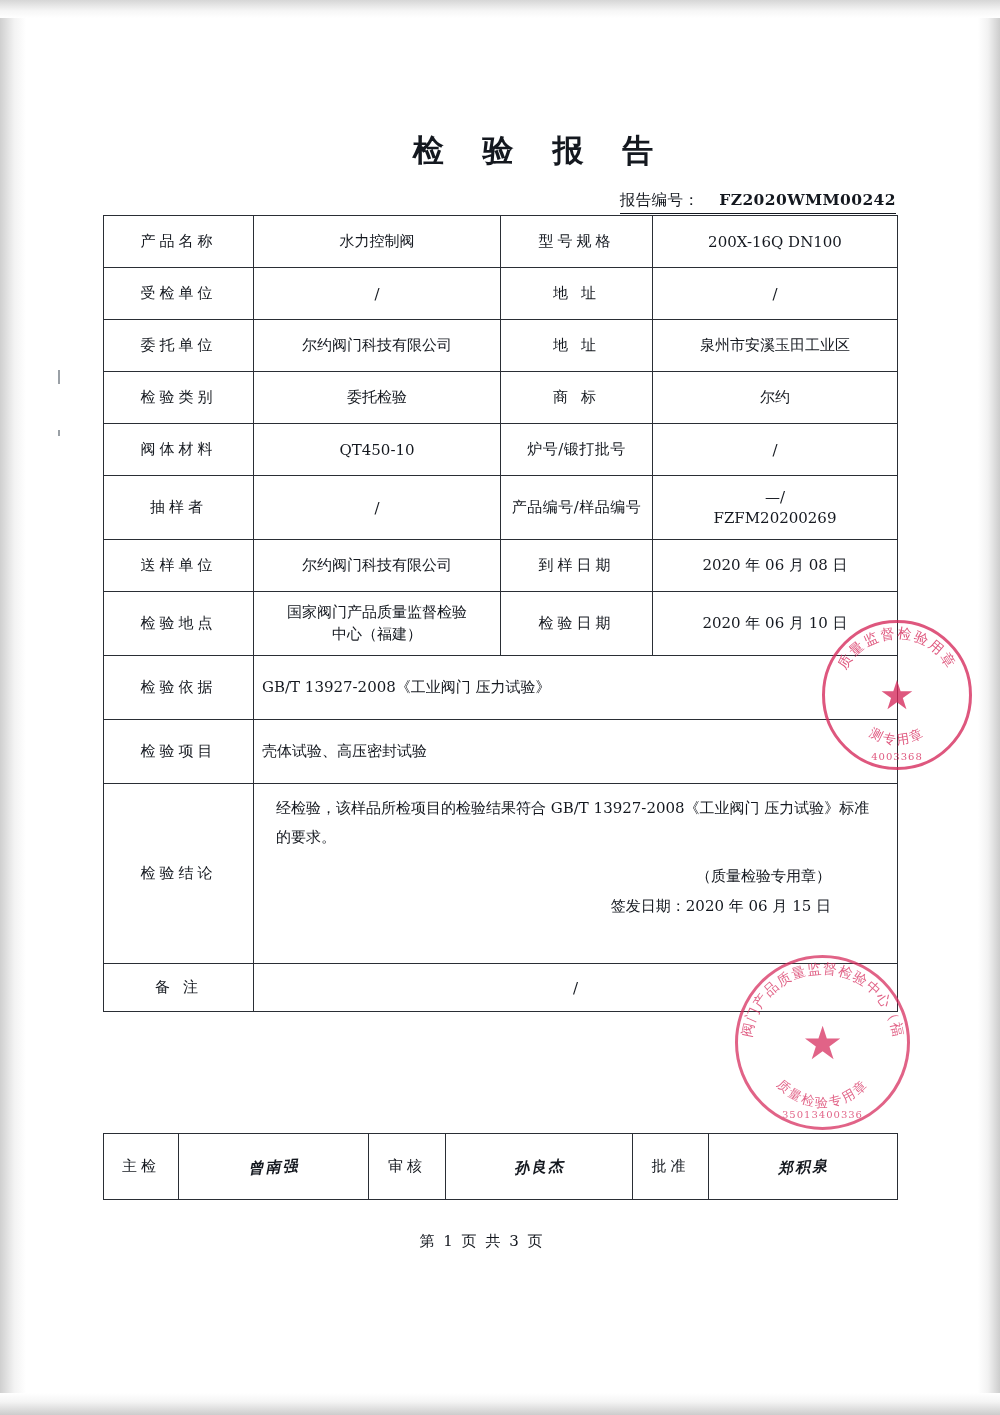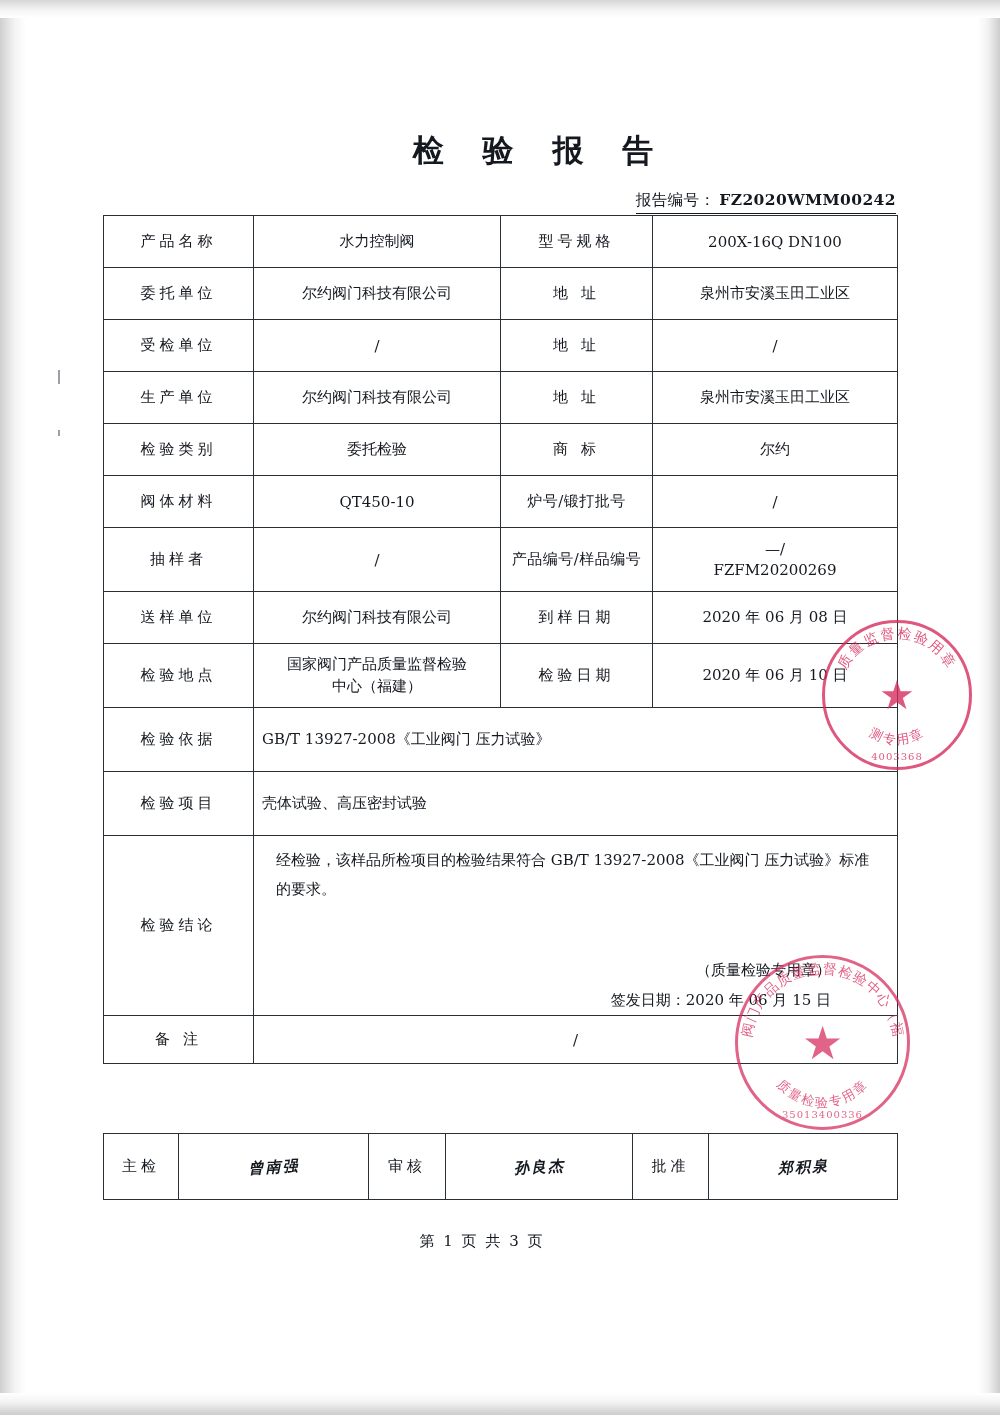--- a/index.html
+++ b/index.html
@@ -59,21 +59,21 @@
     position: absolute;
     top: 190px;
     right: 104px;
     font-family: "DejaVu Serif", "Liberation Serif", serif;
     font-size: 15.5px;
     color: #14181f;
     padding-bottom: 2px;
     border-bottom: 1.3px solid #14181f;
     letter-spacing: 0.4px;
   }
-  .report-no .val { font-weight: bold; margin-left: 4px; }
+  .report-no .val { font-weight: bold; margin-left: 20px; }
 
   table.main {
     position: absolute;
     top: 215px;
     left: 103px;
     width: 794px;
     border-collapse: collapse;
     table-layout: fixed;
   }
   table.main td {
@@ -99,21 +99,20 @@
   .lft { text-align: left; padding-left: 14px; }
   .row-h { height: 52px; }
   .row-h2 { height: 64px; }
 
   .concl-text {
     line-height: 1.9;
     padding: 10px 14px 10px 14px;
     text-align: left;
   }
   .concl-sign {
-    margin-top: 42px;
     text-align: right;
     padding-right: 58px;
     line-height: 2.0;
   }
 
   .sig-cell {
     text-align: center;
     font-family: "DejaVu Serif", "Liberation Serif", serif;
     font-size: 22px;
     color: #1b2430;
@@ -225,33 +224,27 @@
       <col style="width:245px">
     </colgroup>
     <tbody>
       <tr class="row-h">
         <td class="lbl">产品名称</td>
         <td class="ctr">水力控制阀</td>
         <td class="lbl">型号规格</td>
         <td class="ctr">200X-16Q DN100</td>
       </tr>
       <tr class="row-h">
-        <td class="lbl">委托单位</td>
-        <td class="ctr">尔约阀门科技有限公司</td>
-        <td class="lbl">地    址</td>
-        <td class="ctr">泉州市安溪玉田工业区</td>
-      </tr>
-      <tr class="row-h">
         <td class="lbl">受检单位</td>
         <td class="ctr">/</td>
         <td class="lbl">地    址</td>
         <td class="ctr">/</td>
       </tr>
       <tr class="row-h">
-        <td class="lbl">生产单位</td>
+        <td class="lbl">委托单位</td>
         <td class="ctr">尔约阀门科技有限公司</td>
         <td class="lbl">地    址</td>
         <td class="ctr">泉州市安溪玉田工业区</td>
       </tr>
       <tr class="row-h">
         <td class="lbl">检验类别</td>
         <td class="ctr">委托检验</td>
         <td class="lbl">商    标</td>
         <td class="ctr">尔约</td>
       </tr>

